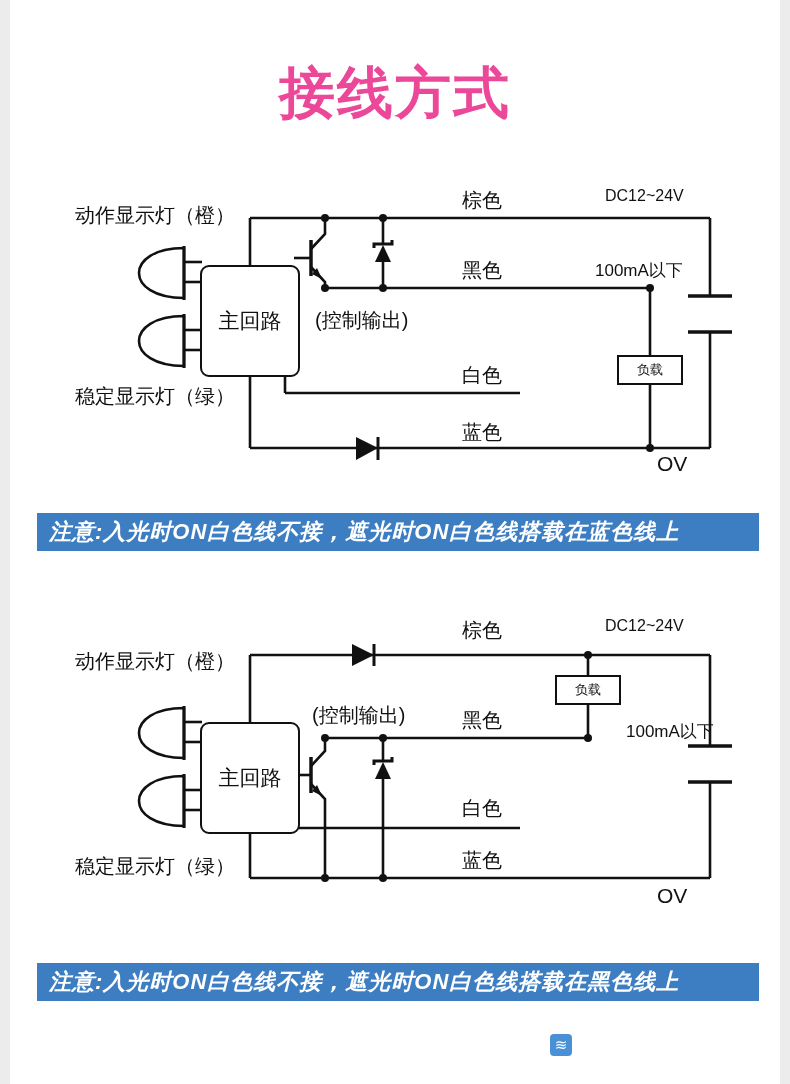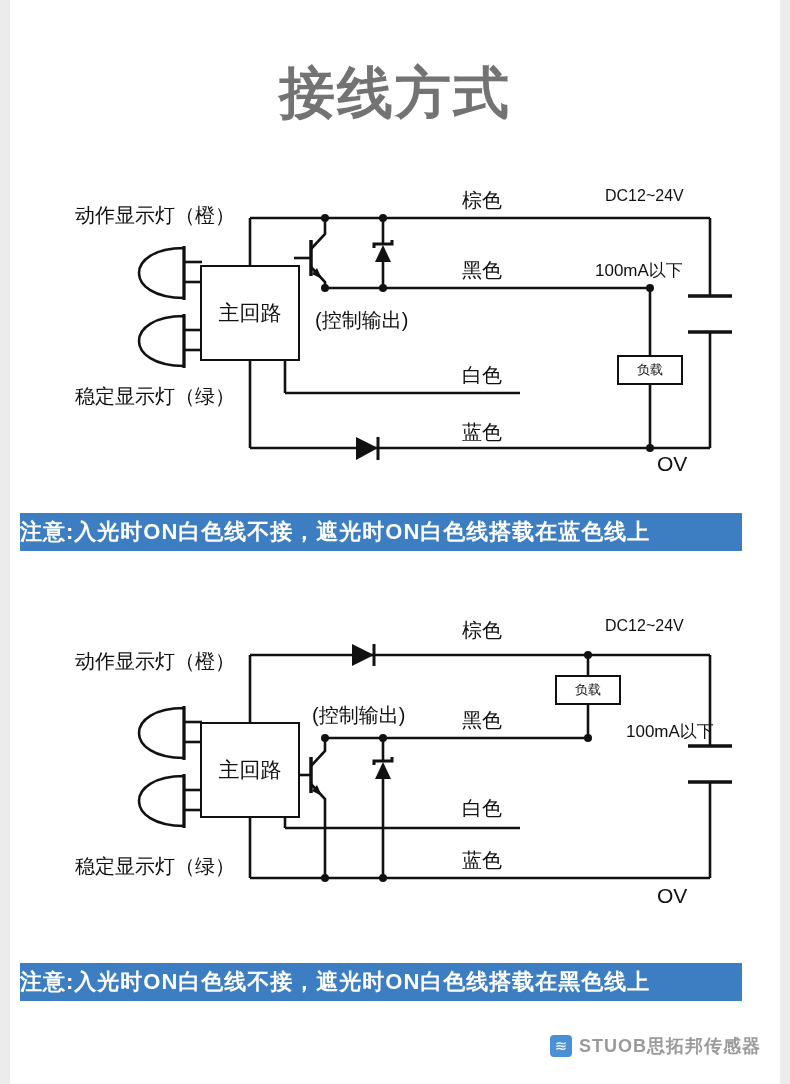--- a/index.html
+++ b/index.html
@@ -2,35 +2,35 @@
 <html><head>
 <meta charset="utf-8">
 <style>
   * { margin:0; padding:0; box-sizing:border-box; }
   html,body { background:#ffffff; font-family:"Liberation Sans","DejaVu Sans",sans-serif; }
   .page { position:relative; width:790px; height:1084px; background:#ffffff; overflow:hidden; }
   .side-band { position:absolute; top:0; width:10px; height:100%; background:#ececec; }
   .side-band.left { left:0; }
   .side-band.right { right:0; }
   .title { position:absolute; top:56px; left:0; width:100%; text-align:center;
-           font-size:56px; font-weight:900; color:#737373; letter-spacing:2px; }
+           font-size:56px; font-weight:900; color:#ec4899; letter-spacing:2px; }
   svg.circuit { position:absolute; left:0; width:790px; height:330px; z-index:1; }
   #svg1 { top:170px; }
   #svg2 { top:600px; }
   .lbl { position:absolute; color:#111; font-size:20px; white-space:nowrap; z-index:3; }
   .lbl.small { font-size:17px;margin-left:29px; }
   .lbl.supply { font-size:16px; }
   .cbox { position:absolute; background:#ffffff; border:2.6px solid #111;
           display:flex; align-items:center; justify-content:center;
           color:#111; z-index:2; }
-  .mainbox { width:100px; height:96px; font-size:21px; }
+  .mainbox { width:100px; height:112px; font-size:21px;border-radius:9px; }
   .loadbox { width:66px; height:30px; font-size:13px; }
-  .note { position:absolute; left:20px; width:722px; height:38px; background:#3d7ec3;
+  .note { position:absolute; left:37px; width:722px; height:38px; background:#3d7ec3;
           color:#ffffff; font-weight:bold; font-size:22px; letter-spacing:1px;
-          display:flex; align-items:center; padding-left:0; z-index:3; }
+          display:flex; align-items:center; padding-left:12px; z-index:3;font-style:italic; }
   .footer { position:absolute; left:550px; top:1034px; display:flex; align-items:center; gap:7px; z-index:3; }
   .logo { width:22px; height:22px; background:#4a90d6; border-radius:4px; color:#ffffff;
           display:flex; align-items:center; justify-content:center; font-size:15px; }
   .brand { color:#9a9a9a; font-size:18px; font-weight:bold; letter-spacing:1px; }
   path, line { stroke:#111; fill:none; }
   .w { stroke-width:2.6; }
   .thick { stroke-width:3.5; }
   .bar { stroke-width:3; }
   .fillb { fill:#111; stroke:none; }
   .dome { fill:#ffffff; stroke:#111; stroke-width:2.6; }
@@ -152,16 +152,15 @@
   <div class="lbl" style="left:462px; top:707px;">黑色</div>
   <div class="lbl small" style="left:597px; top:720px;">100mA以下</div>
   <div class="lbl" style="left:462px; top:795px;">白色</div>
   <div class="lbl" style="left:462px; top:847px;">蓝色</div>
   <div class="lbl" style="left:657px; top:884px; font-size:21px;">OV</div>
 
   <div class="note" style="top:927px;margin-top:36px;">注意:入光时ON白色线不接，遮光时ON白色线搭载在黑色线上</div>
 
   <div class="footer">
     <span class="logo">≋</span>
-    <span class="brand">STUOB思拓邦传感器</span>
   </div>
 
 </div>
 
 </body></html>

